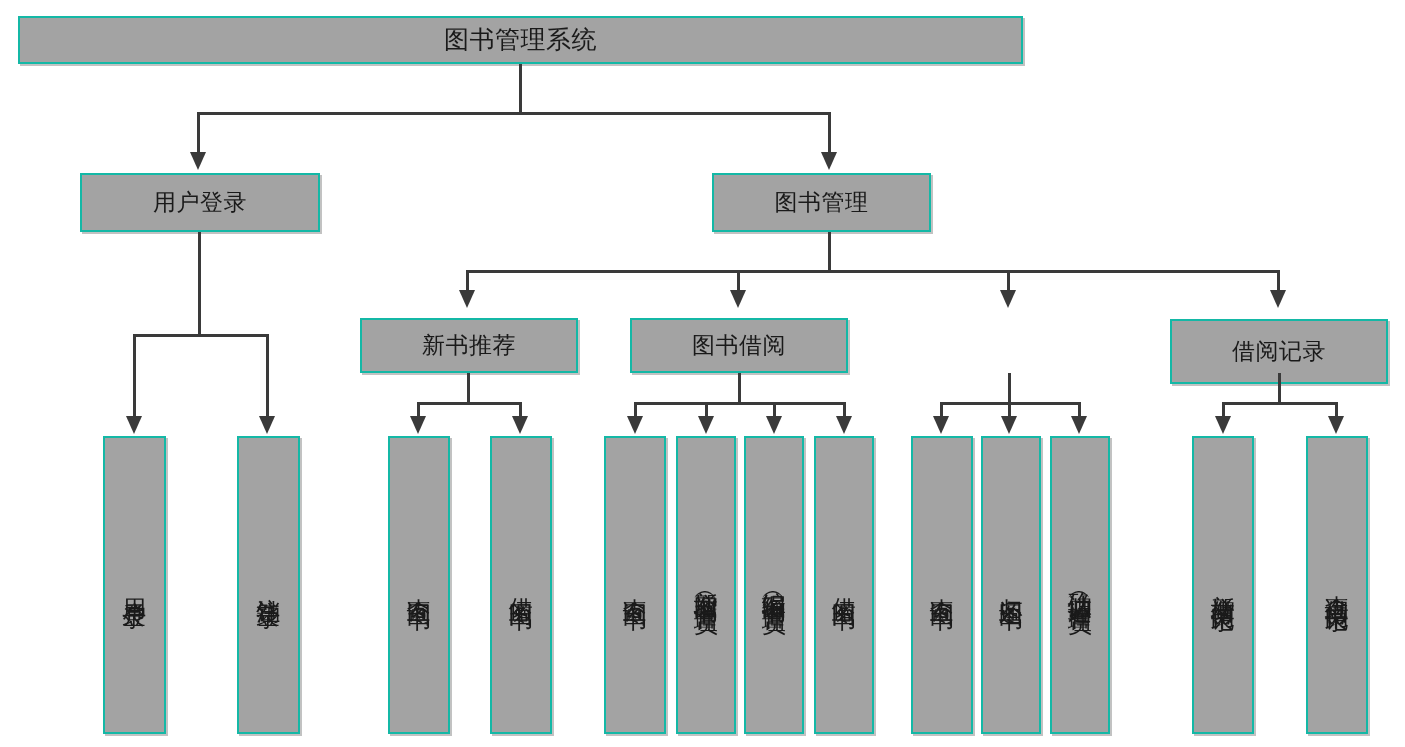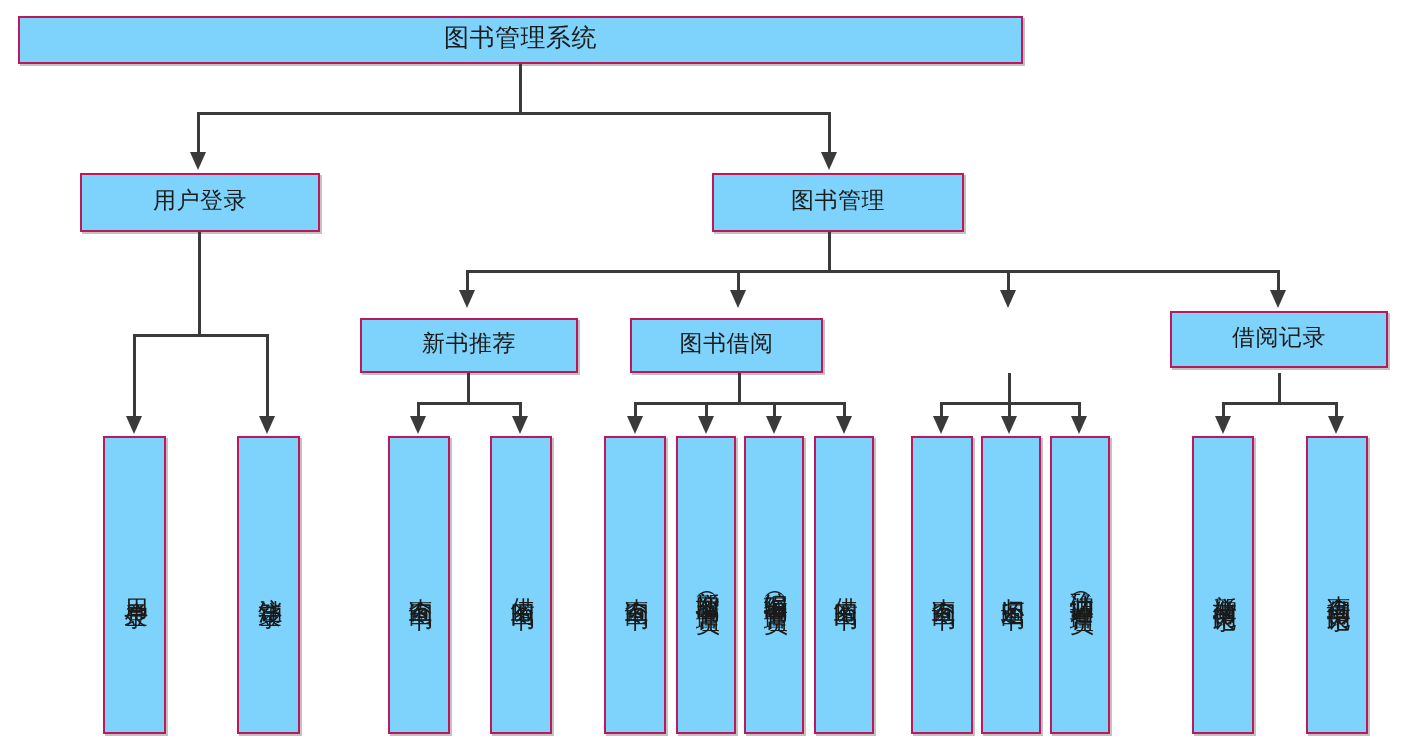--- a/index.html
+++ b/index.html
@@ -12,28 +12,27 @@
     width:1405px;
     height:747px;
     background:#ffffff;
     overflow:hidden;
   }
 
   
   .node{
     position:absolute;
     box-sizing:border-box;
-    background:#7dd3fc;
-    border:2px solid #be185d;
+    background:#a3a3a3;
+    border:2px solid #14b8a6;
     box-shadow:2px 2px 0 rgba(120,120,120,0.45);
     display:flex;
     align-items:center;
     justify-content:center;
     text-align:center;
-    font-family:Liberation Mono, monospace;
   }
   .node.horiz{
     font-size:23px;
     letter-spacing:0.5px;
     line-height:1.1;
   }
   .node.vert{
     align-items:center;
     justify-content:center;
   }
@@ -97,21 +96,21 @@
 
   <div class="vline" style="left:197px; top:112px; width:3px; height:42px;"></div>
   <div class="arrow" style="left:190px; top:152px;"></div>
   <div class="vline" style="left:828px; top:112px; width:3px; height:42px;"></div>
   <div class="arrow" style="left:821px; top:152px;"></div>
 
   <div class="node horiz" style="left:80px; top:173px; width:240px; height:59px;">
     <span>用户登录</span>
   </div>
 
-  <div class="node horiz" style="left:712px; top:173px; width:252px; height:59px;">
+  <div class="node horiz" style="left:712px; top:173px; width:219px; height:59px;">
     <span>图书管理</span>
   </div>
 
   <div class="vline" style="left:198px; top:232px; width:3px; height:103px;"></div>
   <div class="hline" style="left:133px; top:334px; width:135px; height:3px;"></div>
   <div class="vline" style="left:133px; top:334px; width:3px; height:84px;"></div>
   <div class="arrow" style="left:126px; top:416px;"></div>
   <div class="vline" style="left:266px; top:334px; width:3px; height:84px;"></div>
   <div class="arrow" style="left:259px; top:416px;"></div>
 
@@ -122,24 +121,24 @@
   <div class="vline" style="left:737px; top:270px; width:3px; height:22px;"></div>
   <div class="arrow" style="left:730px; top:290px;"></div>
   <div class="vline" style="left:1007px; top:270px; width:3px; height:22px;"></div>
   <div class="arrow" style="left:1000px; top:290px;"></div>
   <div class="vline" style="left:1277px; top:270px; width:3px; height:22px;"></div>
   <div class="arrow" style="left:1270px; top:290px;"></div>
 
   <div class="node horiz" style="left:360px; top:318px; width:218px; height:55px;">
     <span>新书推荐</span>
   </div>
-  <div class="node horiz" style="left:630px; top:318px; width:193px; height:55px;">
+  <div class="node horiz" style="left:630px; top:318px; width:218px; height:55px;">
     <span>图书借阅</span>
   </div>
-  <div class="node horiz" style="left:1170px; top:311px; width:218px; height:57px;">
+  <div class="node horiz" style="left:1170px; top:319px; width:218px; height:65px;">
     <span>借阅记录</span>
   </div>
 
   <div class="vline" style="left:467px; top:373px; width:3px; height:31px;"></div>
   <div class="hline" style="left:417px; top:402px; width:105px; height:3px;"></div>
   <div class="vline" style="left:417px; top:402px; width:3px; height:16px;"></div>
   <div class="arrow" style="left:410px; top:416px;"></div>
   <div class="vline" style="left:519px; top:402px; width:3px; height:16px;"></div>
   <div class="arrow" style="left:512px; top:416px;"></div>
 

